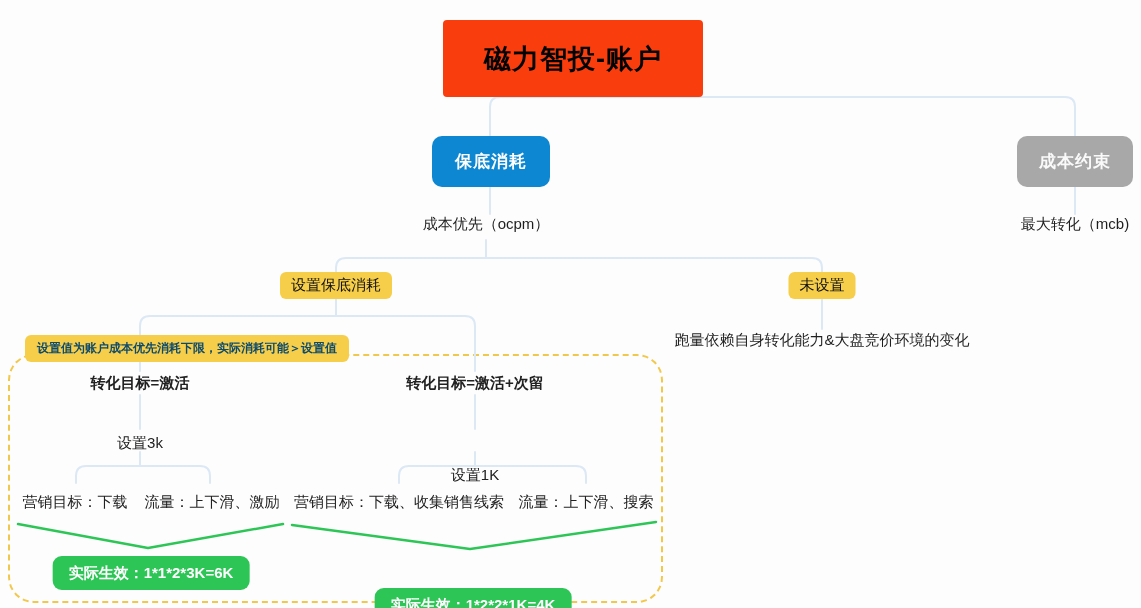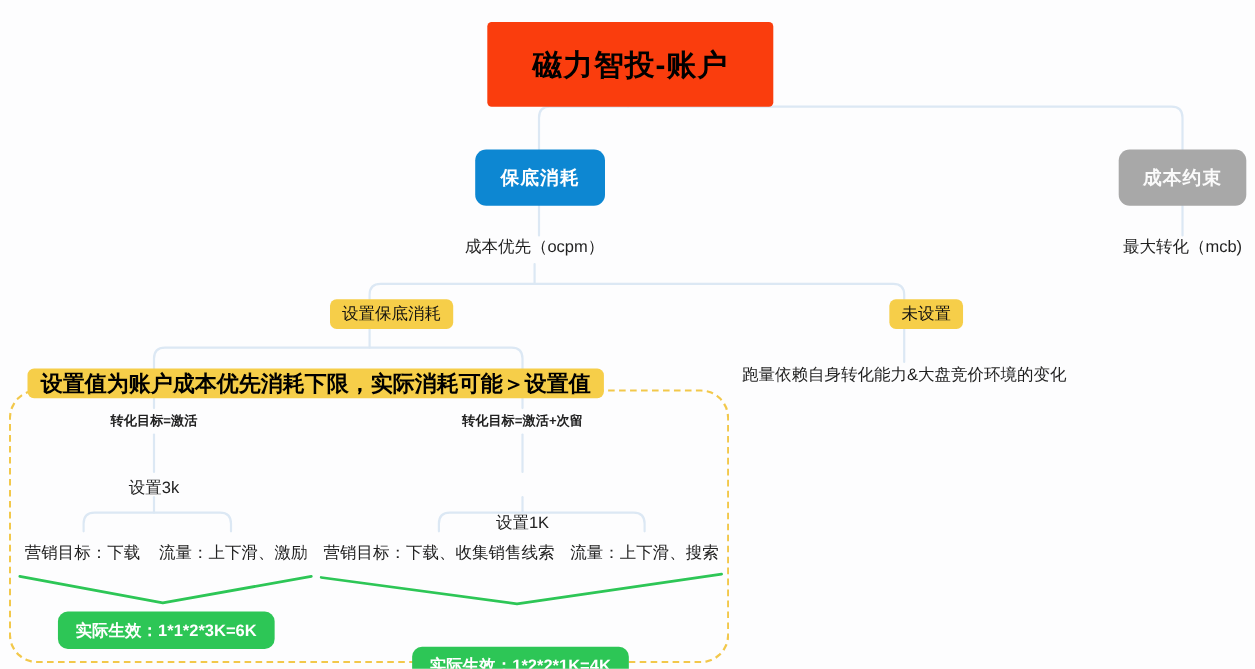--- a/index.html
+++ b/index.html
@@ -19,34 +19,34 @@
     border-radius:4px;letter-spacing:1px;margin-top:16px;
   }
   .lvl2{height:51px;border-radius:10px;color:#fff;font-size:17px;font-weight:bold;letter-spacing:1px;}
   .blue-node{left:432px;top:136px;width:118px;background:var(--blue_bg);}
   .gray-node{left:1017px;top:136px;width:116px;background:var(--gray_bg);color:#fafafa;}
   .plain{font-size:15px;color:#1f1f1f;}
   .cost-first{left:486px;top:215px;}
   .max-conv{left:1075px;top:215px;}
   .yellow-node{
     background:var(--yellow_bg);border-radius:6px;height:27px;
-    padding:0 11px;font-size:15px;font-weight:500;color:#111;margin-left:20px;
+    padding:0 11px;font-size:15px;font-weight:500;color:#111;
   }
   .set-guarantee{left:336px;top:272px;}
   .not-set{left:822px;top:272px;}
   .volume-label{left:822px;top:331px;font-size:15px;}
   .warning-note{
     left:25px;top:335px;height:27px;background:var(--yellow_bg);
-    border-radius:6px;padding:0 12px;font-size:20px;font-weight:bold;color:#000000;
+    border-radius:6px;padding:0 12px;font-size:12px;font-weight:bold;color:#0c4a6e;
   }
   .dashed-scope{
     position:absolute;left:8px;top:354px;width:651px;height:245px;
     border:2.5px dashed var(--dash_color);border-radius:26px;
   }
-  .branch-header{font-size:12px;font-weight:bold;top:374px;}
+  .branch-header{font-size:15px;font-weight:bold;top:374px;}
   .bh-a{left:140px;} .bh-b{left:475px;}
   .setting{font-size:15px;top:434px;}
   .st-a{left:140px;} .st-b{left:475px;margin-top:32px;}
   .child{font-size:15px;top:493px;}
   .ch-a1{left:75px;} .ch-a2{left:212px;} .ch-b1{left:399px;} .ch-b2{left:586px;}
   .result-badge{
     top:556px;height:34px;background:var(--green_bg);color:#fff;
     font-size:15px;font-weight:bold;border-radius:9px;padding:16px 16px;
   }
   .rb-a{left:151px;} .rb-b{left:473px;margin-top:32px;}

